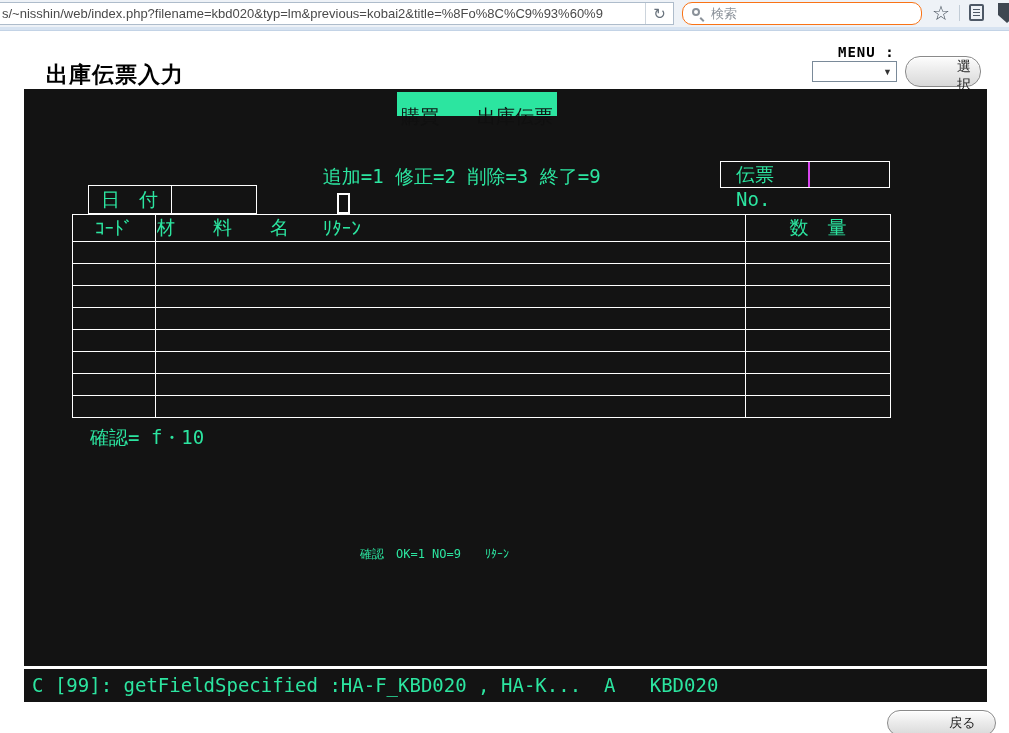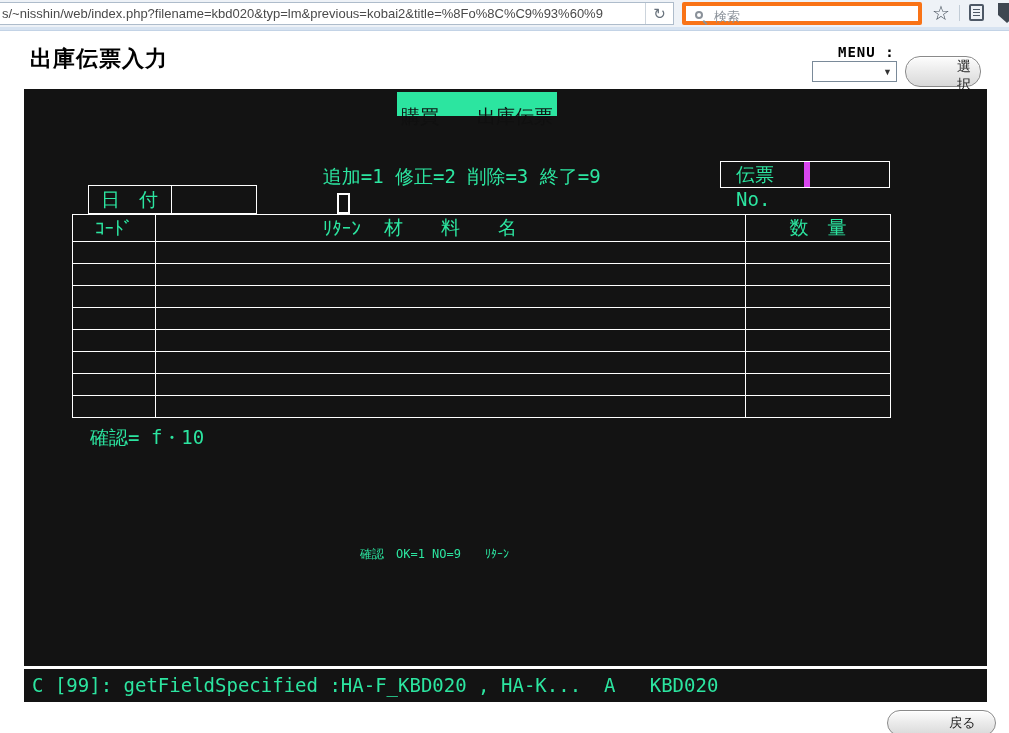--- a/index.html
+++ b/index.html
@@ -30,21 +30,21 @@
     font-size:13px;line-height:21px;color:#4a4a4a;
     white-space:nowrap;overflow:hidden;
   }
   .reload{
     position:absolute;right:0;top:0;width:28px;height:21px;
     border-left:1px solid #ccd4dc;color:#68727c;font-size:15px;
     text-align:center;line-height:21px;cursor:pointer;
   }
   .searchbox{
     position:absolute;left:682px;top:2px;width:240px;height:23px;
-    background:#fff;border:4px solid #f97316;border-radius:2px;
+    background:#fff;border:1px solid #f97316;border-radius:10px;
   }
   .mag{
     position:absolute;left:9px;top:5px;width:8px;height:8px;
     border:2px solid #8a9199;border-radius:50%;
   }
   .mag::after{
     content:"";position:absolute;left:7px;top:7px;width:2px;height:5px;
     background:#8a9199;transform:rotate(-45deg);
   }
   .search-ph{
@@ -66,21 +66,21 @@
     content:"";position:absolute;left:2px;right:2px;top:3px;height:1px;
     background:#4d5866;box-shadow:0 3px 0 #4d5866,0 6px 0 #4d5866;
   }
   .shield{
     position:absolute;left:998px;top:3px;width:18px;height:20px;
     background:#3e4751;cursor:pointer;
     clip-path:polygon(0 0,100% 0,100% 60%,50% 100%,0 60%);
   }
   
   .page-title{
-    position:absolute;left:30px;top:44px;margin:0;
+    position:absolute;left:30px;top:44px;margin:16px;
     font-size:22px;font-weight:600;color:#000;letter-spacing:1px;
   }
   .menu-label{
     position:absolute;left:838px;top:44px;
     font-family:"DejaVu Sans Mono","Liberation Mono",monospace;
     font-size:14px;font-weight:bold;color:#000;letter-spacing:1px;
   }
   .menu-select{
     position:absolute;left:812px;top:61px;width:85px;height:21px;
     background:#fff;border:1px solid #7a8a99;cursor:pointer;
@@ -121,21 +121,21 @@
     display:inline-block;width:13px;height:21px;
     border:2px solid #fff;vertical-align:middle;
     margin-left:14px;margin-right:1px;
   }
   .slipno{
     position:absolute;left:696px;top:72px;width:170px;height:27px;
     border:1px solid #fff;
   }
   .slipno-label{
     position:absolute;left:0;top:0;width:89px;height:100%;
-    border-right:6px solid #d946ef;padding-left:15px;
+    border-right:2px solid #d946ef;padding-left:15px;
     font-size:19px;line-height:25px;
   }
   .slipno-value{
     position:absolute;left:90px;top:0;right:0;height:100%;font-size:19px;
   }
   .datebox{
     position:absolute;left:48px;top:96px;width:169px;height:29px;
     border:1px solid #fff;
     margin-left:16px;
   }
@@ -154,21 +154,21 @@
   .grid th,.grid td{
     border:1px solid #fff;padding:0;overflow:hidden;
   }
   .grid th{
     height:23px;font-size:19px;font-weight:normal;color:var(--green);
     white-space:pre;
     border-radius:11px;
   }
   .grid td{height:22px;font-size:19px;color:var(--green);}
   .c-code{width:83px;text-align:center;}
-  .c-name{width:590px;text-align:center;padding-left:15px;margin-top:44px;}
+  .c-name{width:590px;text-align:left;padding-left:15px;margin-top:44px;}
   .c-qty{width:145px;padding-right:10px;font-family:Liberation Mono, monospace;}
   .confirm-key{
     position:absolute;left:66px;top:336px;font-size:19px;white-space:pre;
   }
   .confirm-line{
     position:absolute;left:336px;top:457px;font-size:12px;white-space:pre;
   }
   
   .statusbar{
     position:absolute;left:24px;top:669px;width:963px;height:33px;

